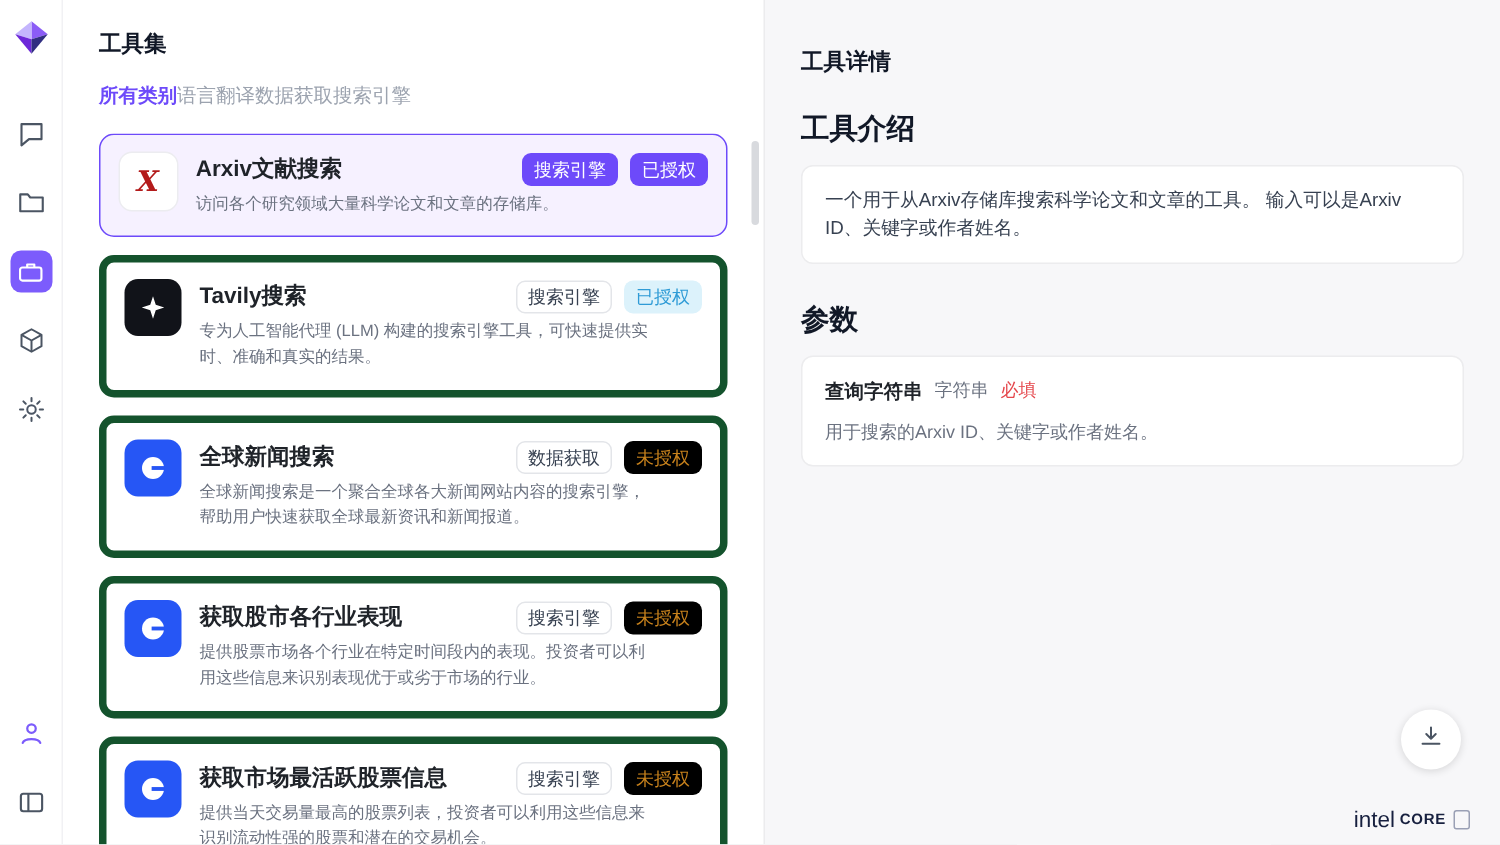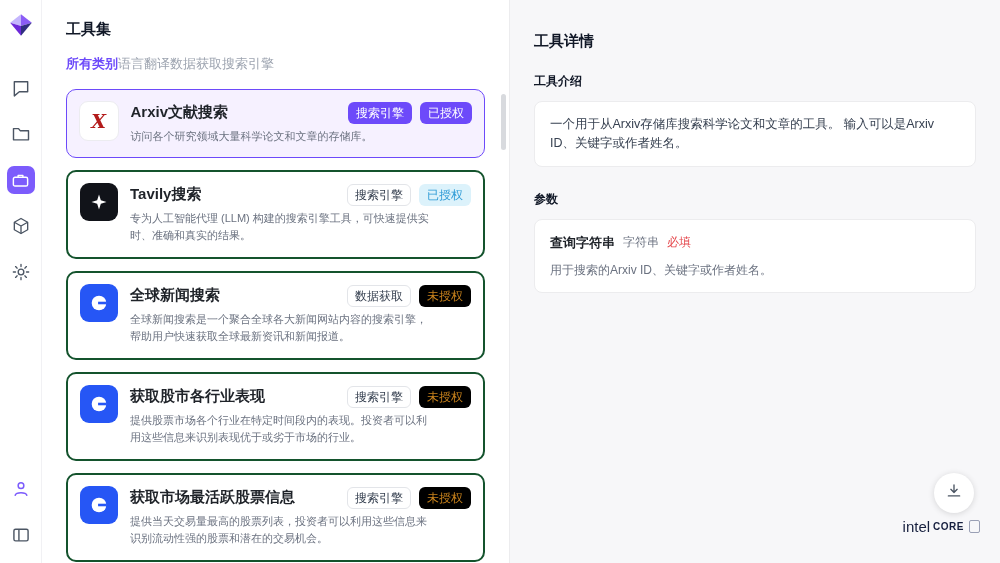--- a/index.html
+++ b/index.html
@@ -30,21 +30,21 @@
     padding:20px 14px 0 24px;
     display:flex;flex-direction:column;position:relative;
   }
   .panel-title{font-size:15px;font-weight:bold;color:#111827;margin:0 0 16px;}
   .tabs{display:flex;font-size:13px;color:#9ca3af;margin-bottom:16px;}
   .tab{cursor:pointer;}
   .tab.active{color:#6D4AFA;font-weight:bold;}
   .cards{flex:1;overflow:hidden;display:flex;flex-direction:column;gap:12px;padding-right:10px;padding-bottom:6px;}
   .card{
     position:relative;display:flex;gap:12px;align-items:flex-start;
-    padding:11px 12px 13px;border:2px solid #14532d;border-radius:10px;background:#fff;cursor:pointer;
+    padding:11px 12px 13px;border:5px solid #14532d;border-radius:10px;background:#fff;cursor:pointer;
     flex:none;
   }
   .card.selected{background:#F6F1FF;border:1.5px solid #6D4AFA;padding:10.5px 11.5px 12.5px;}
   .tool-icon{
     width:38px;height:38px;border-radius:9px;flex:none;
     display:flex;align-items:center;justify-content:center;
   }
   .icon-arxiv{background:#fff;border:1px solid #ececf0;}
   .arxiv-x{font-family:"DejaVu Serif","Liberation Serif",serif;font-style:italic;font-weight:bold;font-size:19px;color:#B31B1B;}
   .icon-tavily{background:#111319;}
@@ -55,37 +55,37 @@
   .badges{position:absolute;top:12px;right:12px;display:flex;gap:8px;}
   .badge{font-size:12px;line-height:1;padding:5px 8px;border-radius:6px;white-space:nowrap;}
   .badge-solid{background:#6D4AFA;color:#fff;}
   .badge-outline{background:#fff;border:1px solid #e3e5e9;color:#374151;padding:4px 7px;}
   .badge-blue{background:#DCF2FB;color:#2E9BD6;}
   .badge-yellow{background:#000000;color:#C8821C;}
   .scroll-thumb{position:absolute;right:3px;top:94px;width:5px;height:56px;border-radius:3px;background:#d8dade;cursor:pointer;}
   
   .detail-panel{flex:1;background:#F7F7F9;padding:32px 24px;box-sizing:border-box;position:relative;}
   .detail-title{font-size:15px;font-weight:bold;color:#111827;margin:0 0 22px;}
-  .section-heading{font-size:12px;font-weight:bold;color:#111827;margin:0 0 11px;}
+  .section-heading{font-size:19px;font-weight:bold;color:#111827;margin:0 0 11px;}
   .detail-card{
     background:#fff;border:1px solid #ececee;border-radius:8px;
     padding:13px 15px;font-size:12.5px;color:#374151;margin-bottom:24px;line-height:1.5;
   }
   .param-row{display:flex;align-items:center;gap:8px;}
   .param-name{font-size:13px;font-weight:bold;color:#1f2329;}
   .param-type{font-size:12px;color:#6b7280;}
   .param-required{font-size:12px;color:#E5484D;}
   .param-desc{font-size:12px;color:#6b7280;margin-top:9px;}
   
   .fab{
     position:absolute;right:26px;bottom:50px;width:40px;height:40px;border-radius:50%;
     background:#fff;box-shadow:0 1px 6px rgba(0,0,0,.14);display:flex;align-items:center;justify-content:center;
     color:#4b5563;cursor:pointer;
   }
-  .intel{position:absolute;right:20px;bottom:28px;display:flex;align-items:center;gap:3px;color:#17203f;}
+  .intel{position:absolute;right:20px;bottom:8px;display:flex;align-items:center;gap:3px;color:#17203f;}
   .intel-word{font-size:15px;}
   .core-word{font-size:10px;font-weight:bold;letter-spacing:.5px;}
   .core-mark{width:9px;height:11px;border:1px solid #9aa0b5;border-radius:2px;margin-left:2px;}
 </style>
 </head>
 <body>
 
 <div class="app">
 
   <div class="rail">

